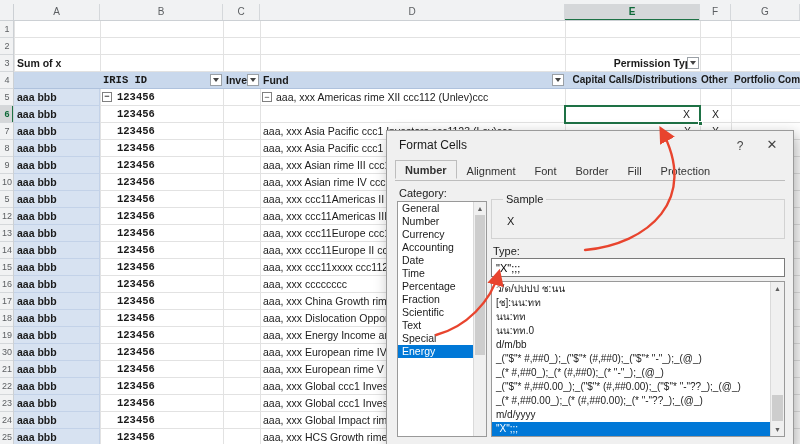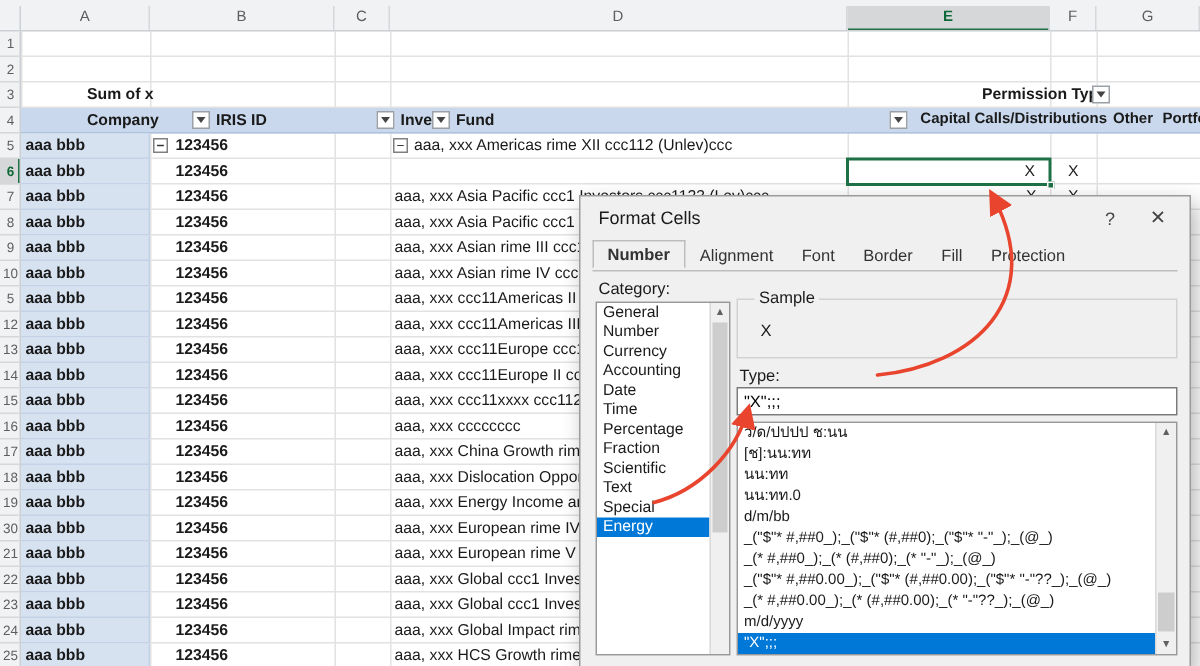--- a/index.html
+++ b/index.html
@@ -23,29 +23,29 @@
              font-size:9px; color:#5C5F62; text-align:center; border-bottom:1px solid #D5D8DB; }
   .rowhead.active { background:#D5D7D9; box-shadow: inset -2px 0 0 #1E7145; color:#0F6938; font-weight:bold; }
   
   #rows { position:absolute; left:0; top:21px; right:0; bottom:0; z-index:1; }
   .vline { position:absolute; top:0; bottom:0; width:1px; background:#E2E2E2; z-index:0; }
   .sheetrow { position:absolute; left:14px; right:0; height:17px; border-bottom:1px solid #E2E2E2; z-index:1; }
   .row4bg { background:#C9D8EC; border-bottom:1px solid #AFC2DD; }
   .cell { position:absolute; top:0; height:17px; line-height:16px; font-size:10.5px;
           white-space:nowrap; overflow:hidden; padding:0 3px; }
   .x-a { left:0;   width:86px; }
-  .x-b { left:86px;  width:123px; }
+  .x-b { left:86px;  width:123px;font-family:Liberation Mono, monospace; }
   .x-c { left:209px; width:37px; }
   .x-d { left:246px; width:305px; }
   .x-e { left:551px; width:135px;text-align:right; }
   .x-f { left:686px; width:31px; }
   .x-g { left:717px; width:69px; }
   .afill { background:#D7E2F1; font-weight:bold; border-right:1px solid #C3D2E8; border-bottom:1px solid #C3D2E8; }
   .bcell { font-weight:bold; padding-left:17px; }
-  .hdr { font-weight:bold;margin-left:41px; }
+  .hdr { font-weight:bold; }
   .hdr-sm { font-size:10px; }
   .ecell { text-align:right; padding-right:9px; }
   .fcell { text-align:center; }
   .dtxt { display:inline-block; }
   .dtxt.ind { padding-left:13px; }
   .collapse { position:absolute; left:2px; top:3px; width:10px; height:10px; border:1px solid #808080;
               background:#fff; font-size:9px; line-height:8px; text-align:center; color:#333; }
   .filter-btn { position:absolute; right:1px; top:2px; width:12px; height:12px; background:#fff;
                 border:1px solid #9AA0A6; display:flex; align-items:center; justify-content:center; }
   .chev { width:0; height:0; border-left:3px solid transparent; border-right:3px solid transparent;
@@ -141,26 +141,20 @@
       <div class="cell x-a hdr">Sum of x</div>
       <div class="cell x-e hdr">
         <span>Permission Type</span>
         <span class="filter-btn">
             <span class="chev"></span>
           </span>
       </div>
     </div>
 
     <div class="sheetrow row4bg" style="top:51px">
-      <div class="cell x-a hdr">
-        <span>Company</span>
-        <span class="filter-btn">
-            <span class="chev"></span>
-          </span>
-      </div>
       <div class="cell x-b hdr" style="padding-left:3px">
         <span>IRIS ID</span>
         <span class="filter-btn">
             <span class="chev"></span>
           </span>
       </div>
       <div class="cell x-c hdr">
         <span>Inve</span>
         <span class="filter-btn">
             <span class="chev"></span>

